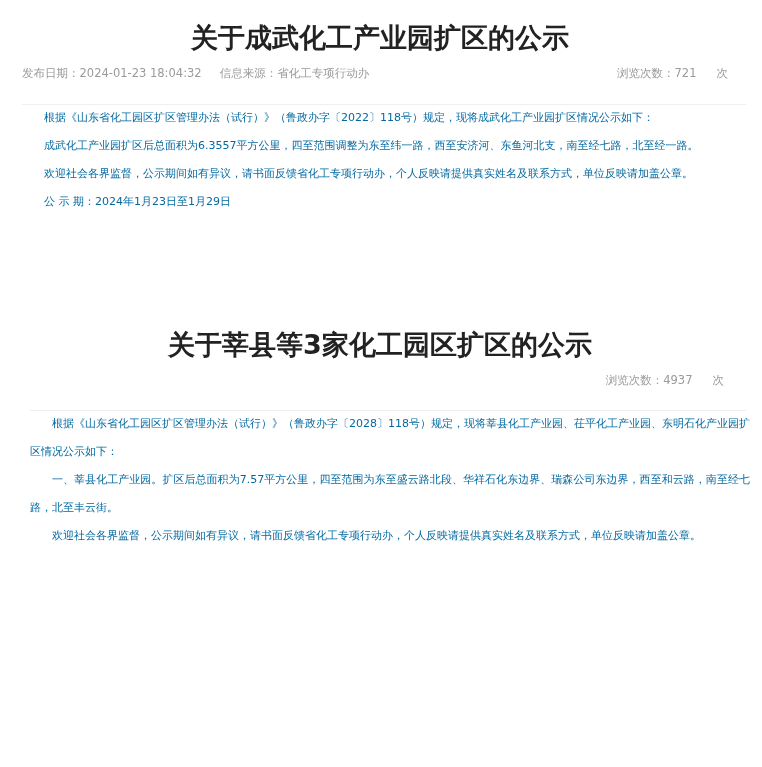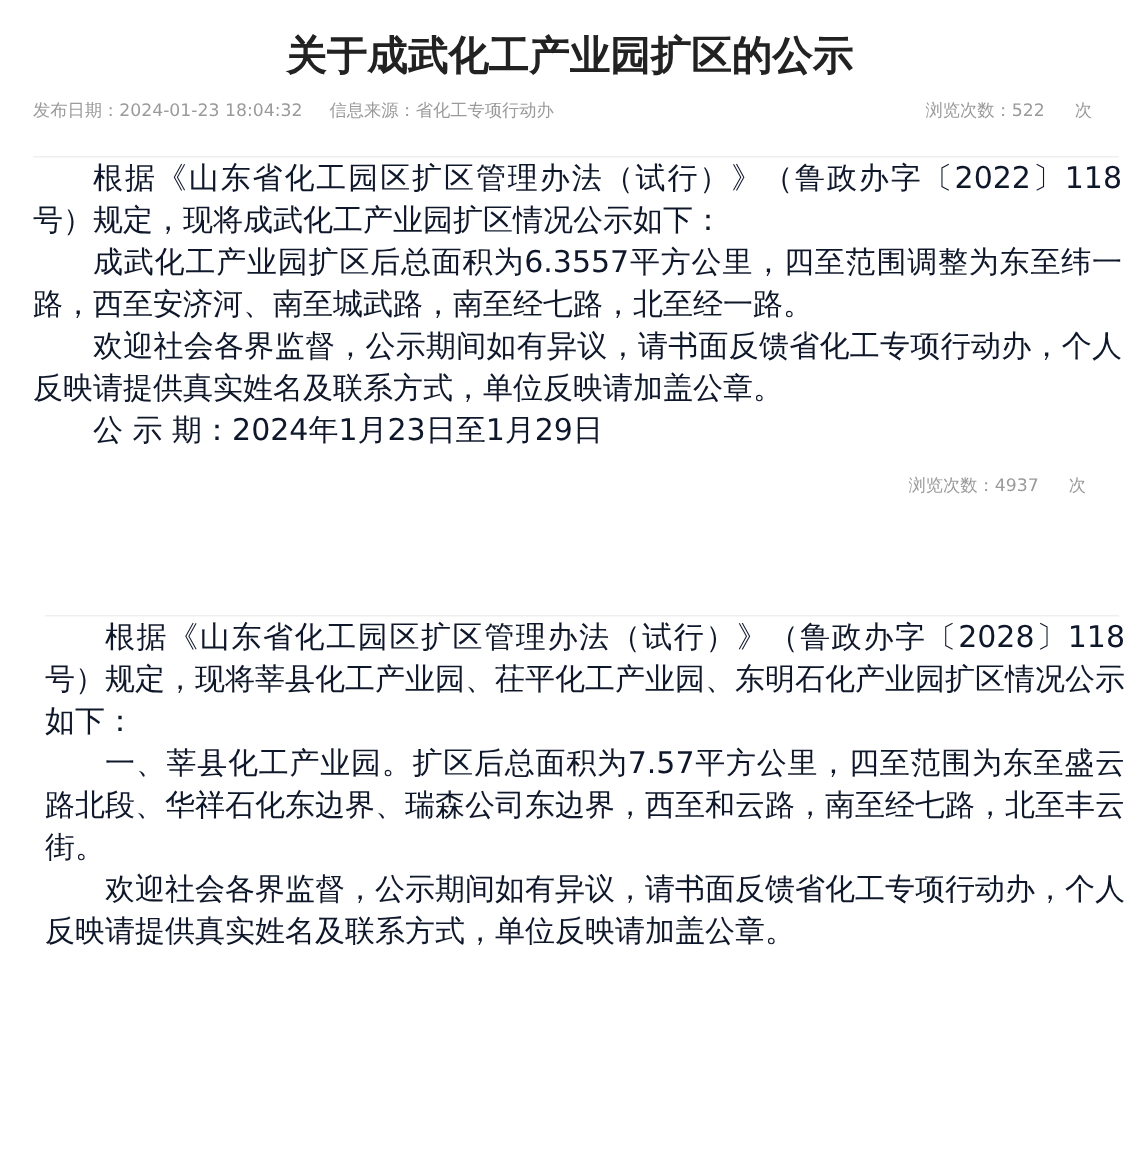--- a/index.html
+++ b/index.html
@@ -17,49 +17,50 @@
   .meta .right { position: absolute; top: 0; white-space: nowrap; }
   .meta .gap { display: inline-block; width: 18px; }
   .meta .unit { display: inline-block; margin-left: 20px; }
   .article-1 .meta .left { left: 22px; }
   .article-1 .meta .right { right: 32px; }
   .article-2 .meta .left { left: 30px; }
   .article-2 .meta .right { right: 36px; }
   .divider { position: absolute; height: 1px; background: #efefef; }
   .article-1 .divider { left: 22px; right: 14px; top: 104px; }
   .article-2 .divider { left: 30px; right: 14px; top: 102px; }
-  .body { position: absolute; font-size: 20px; line-height: 28px; color: #0f172a; }
+  .body { position: absolute; font-size: 11px; line-height: 28px; color: #0369a1; }
   .article-1 .body { left: 22px; width: 726px; top: 104px; }
   .article-2 .body { left: 30px; width: 720px; top: 102px; }
   .body p { margin: 0; text-indent: 2em; text-align: justify; }
   .body p.period { text-indent: 2em; }
 </style>
 </head>
 <body>
 
 <div class="article article-1">
   <div class="title">关于成武化工产业园扩区的公示</div>
   <div class="meta">
     <div class="left">
       <span>发布日期：</span><span>2024-01-23 18:04:32</span><span class="gap"></span><span>信息来源：</span><span>省化工专项行动办</span>
     </div>
     <div class="right">
-      <span>浏览次数：</span><span>522</span><span class="unit">次</span>
+      <span>浏览次数：</span><span>721</span><span class="unit">次</span>
     </div>
   </div>
   <div class="divider"></div>
   <div class="body">
     <p>根据《山东省化工园区扩区管理办法（试行）》（鲁政办字〔2022〕118号）规定，现将成武化工产业园扩区情况公示如下：</p>
-    <p>成武化工产业园扩区后总面积为6.3557平方公里，四至范围调整为东至纬一路，西至安济河、南至城武路，南至经七路，北至经一路。</p>
+    <p>成武化工产业园扩区后总面积为6.3557平方公里，四至范围调整为东至纬一路，西至安济河、东鱼河北支，南至经七路，北至经一路。</p>
     <p>欢迎社会各界监督，公示期间如有异议，请书面反馈省化工专项行动办，个人反映请提供真实姓名及联系方式，单位反映请加盖公章。</p>
     <p class="period">公 示 期：2024年1月23日至1月29日</p>
   </div>
 </div>
 
 <div class="article article-2">
+  <div class="title">关于莘县等3家化工园区扩区的公示</div>
   <div class="meta">
     <div class="right">
       <span>浏览次数：</span><span>4937</span><span class="unit">次</span>
     </div>
   </div>
   <div class="divider"></div>
   <div class="body">
     <p>根据《山东省化工园区扩区管理办法（试行）》（鲁政办字〔2028〕118号）规定，现将莘县化工产业园、茌平化工产业园、东明石化产业园扩区情况公示如下：</p>
     <p>一、莘县化工产业园。扩区后总面积为7.57平方公里，四至范围为东至盛云路北段、华祥石化东边界、瑞森公司东边界，西至和云路，南至经七路，北至丰云街。</p>
     <p>欢迎社会各界监督，公示期间如有异议，请书面反馈省化工专项行动办，个人反映请提供真实姓名及联系方式，单位反映请加盖公章。</p>

